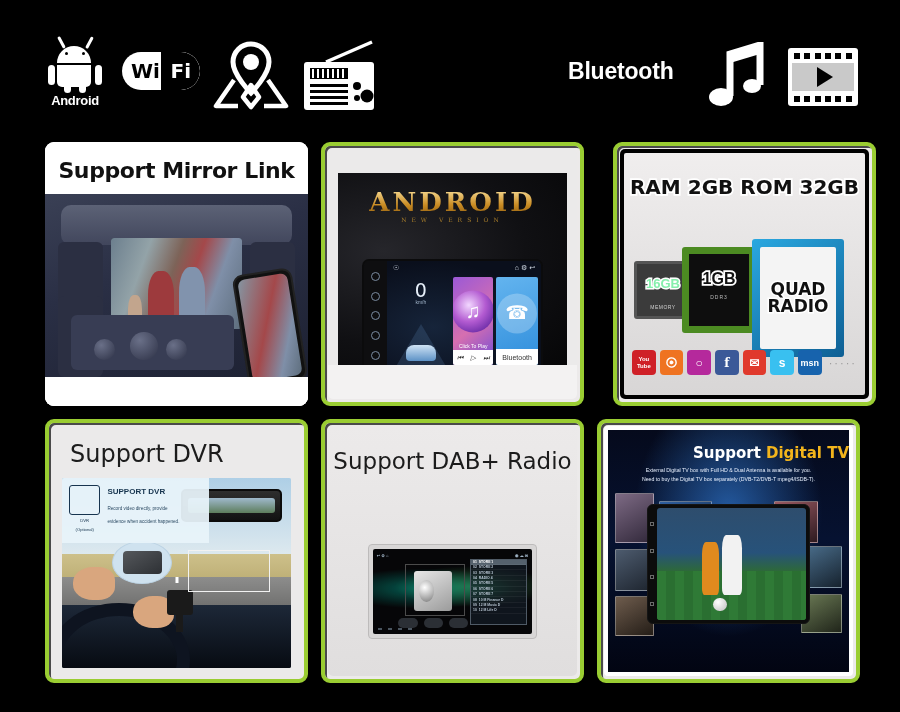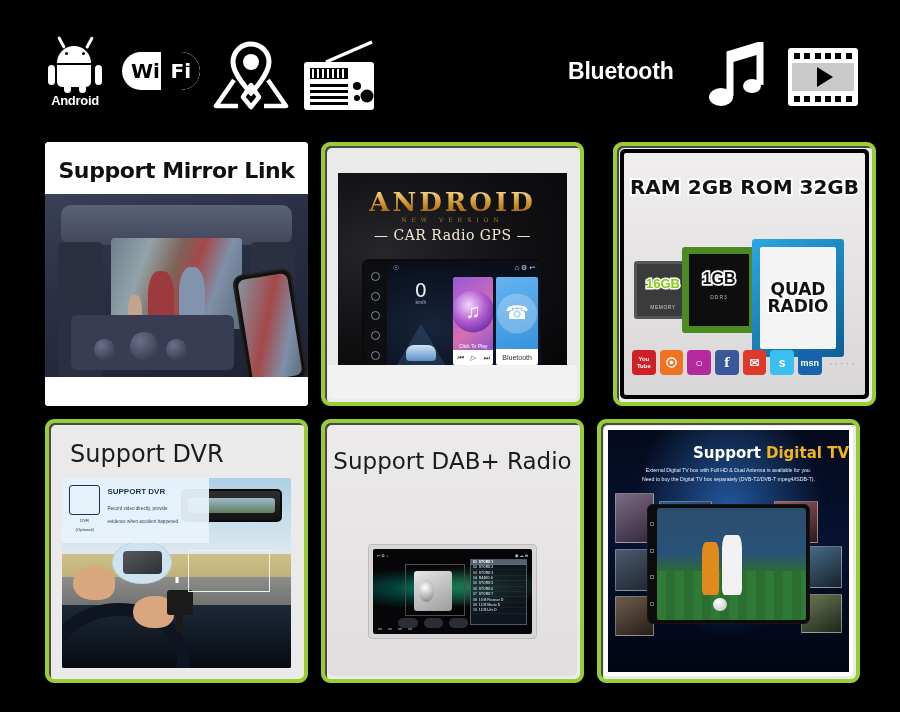--- a/index.html
+++ b/index.html
@@ -73,21 +73,21 @@
   
   .grid{ position:absolute; left:45px; top:142px; width:815px; height:548px; }
   .card{
     position:absolute; width:263px; height:264px; border-radius:9px; overflow:hidden;
     background:#eceaea;
   }
   .card.green{
     border:4px solid #9acd32;
     box-shadow: inset 2px 2px 0 0 #4a4a4a, 0 0 2px #000;
   }
-  .card.plain{ background:#fff; border:0; border-radius:4px;padding-left:40px; }
+  .card.plain{ background:#fff; border:0; border-radius:9px;padding-left:40px; }
   .c1{ left:0;   top:0; }
   .c2{ left:276px; top:0; }
   .c3{ left:552px; top:0;margin-left:16px; }
   .c4{ left:0;   top:277px; }
   .c5{ left:276px; top:277px; }
   .c6{ left:552px; top:277px; }
 
   .inner{ position:absolute; inset:3px; background:#ebeaea; border-radius:5px; overflow:hidden; }
 
   
@@ -184,21 +184,21 @@
   
   .ram-bg{ position:absolute; inset:0; background:linear-gradient(180deg,#f0eeee,#d8d6d6);}
   .ram-title{ position:absolute; left:0; top:26px; width:100%; text-align:center;
      font-family:"DejaVu Sans", sans-serif; font-weight:bold; font-size:20px; color:#111;
      -webkit-text-stroke:3.5px #fff; paint-order:stroke fill;}
   .chips{ position:absolute; left:12px; top:90px; width:calc(100% - 24px); height:105px;}
   .chip{ position:absolute; }
   .chip.mem{ left:2px; top:22px; width:58px; height:58px; background:#3b3b3b;
      border:3px solid #555; border-radius:3px; color:#fff;}
   .chip.mem .lbl{ position:absolute; left:0; top:12px; width:100%; text-align:center;
-     font-weight:bold; font-size:13px; color:#84cc16; -webkit-text-stroke:3px #fff; paint-order:stroke fill;}
+     font-weight:bold; font-size:13px; color:#86efac; -webkit-text-stroke:3px #fff; paint-order:stroke fill;}
   .chip.mem .sub{ position:absolute; left:0; bottom:6px; width:100%; text-align:center;
      font-size:5px; color:#cfcfcf; letter-spacing:.5px;}
   .chip.ddr{ left:50px; top:8px; width:74px; height:86px; background:#0e0e0e;
      border:7px solid #4c8b22; border-radius:3px;}
   .chip.ddr .lbl{ position:absolute; left:0; top:16px; width:100%; text-align:center;
      font-weight:bold; font-size:16px; color:#111; -webkit-text-stroke:3.5px #fff; paint-order:stroke fill;}
   .chip.ddr .sub{ position:absolute; left:0; top:40px; width:100%; text-align:center;
      font-size:5px; color:#bbb; letter-spacing:1px;}
   .chip.quad{ left:120px; top:0; width:92px; height:118px;
      background:linear-gradient(140deg,#2aa8e0,#0e5f94); border-radius:3px; padding:8px;}
@@ -447,21 +447,20 @@
         <div class="mirror-footer"></div>
       </div>
     </div>
 
     <div class="card green c2">
       <div class="inner">
         <div class="and-stage">
           <span class="carbg"></span>
           <div class="and-word">ANDROID</div>
           <div class="and-sub1">NEW VERSION</div>
-          <div class="and-sub2">— CAR Radio GPS —</div>
 
           <div class="unit">
             <div class="unit-rail">
               <i></i>
                 <i></i>
                 <i></i>
                 <i></i>
                 <i></i>
             </div>
             <div class="unit-screen">

